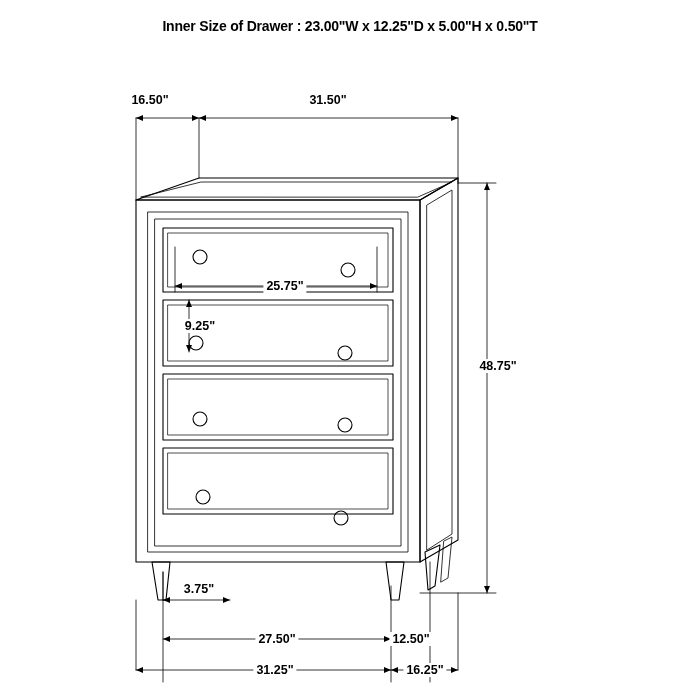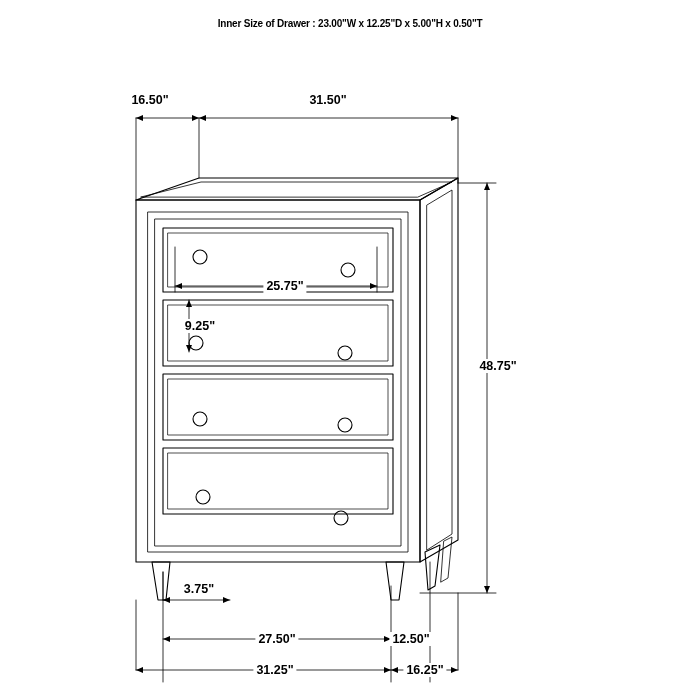--- a/index.html
+++ b/index.html
@@ -19,21 +19,21 @@
     position: relative;
     width: 700px;
     height: 700px;
   }
   .title {
     position: absolute;
     top: 18px;
     left: 0;
     width: 700px;
     text-align: center;
-    font-size: 10px;
+    font-size: 14px;
     font-weight: bold;
     letter-spacing: -0.2px;
   }
   svg.diagram {
     position: absolute;
     top: 0;
     left: 0;
     width: 700px;
     height: 700px;
   }

